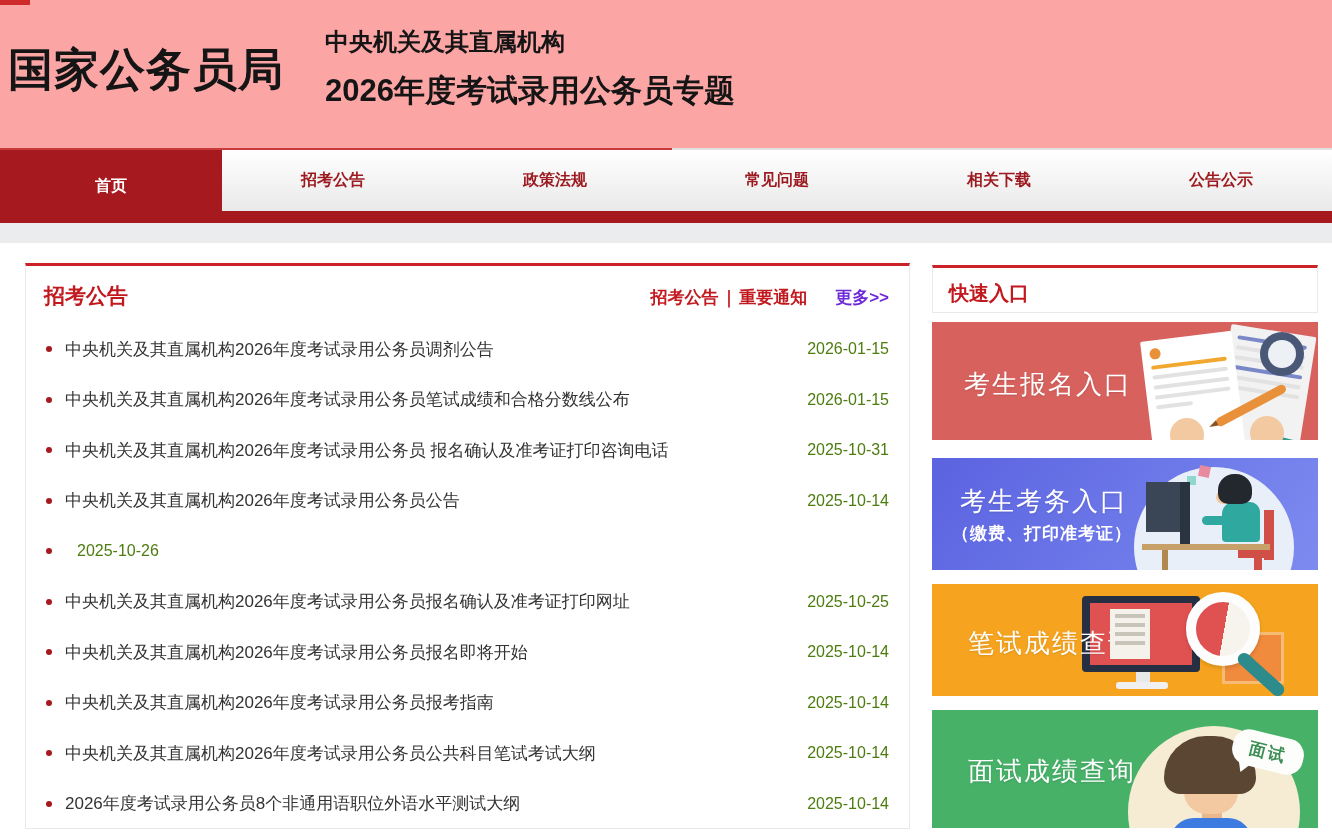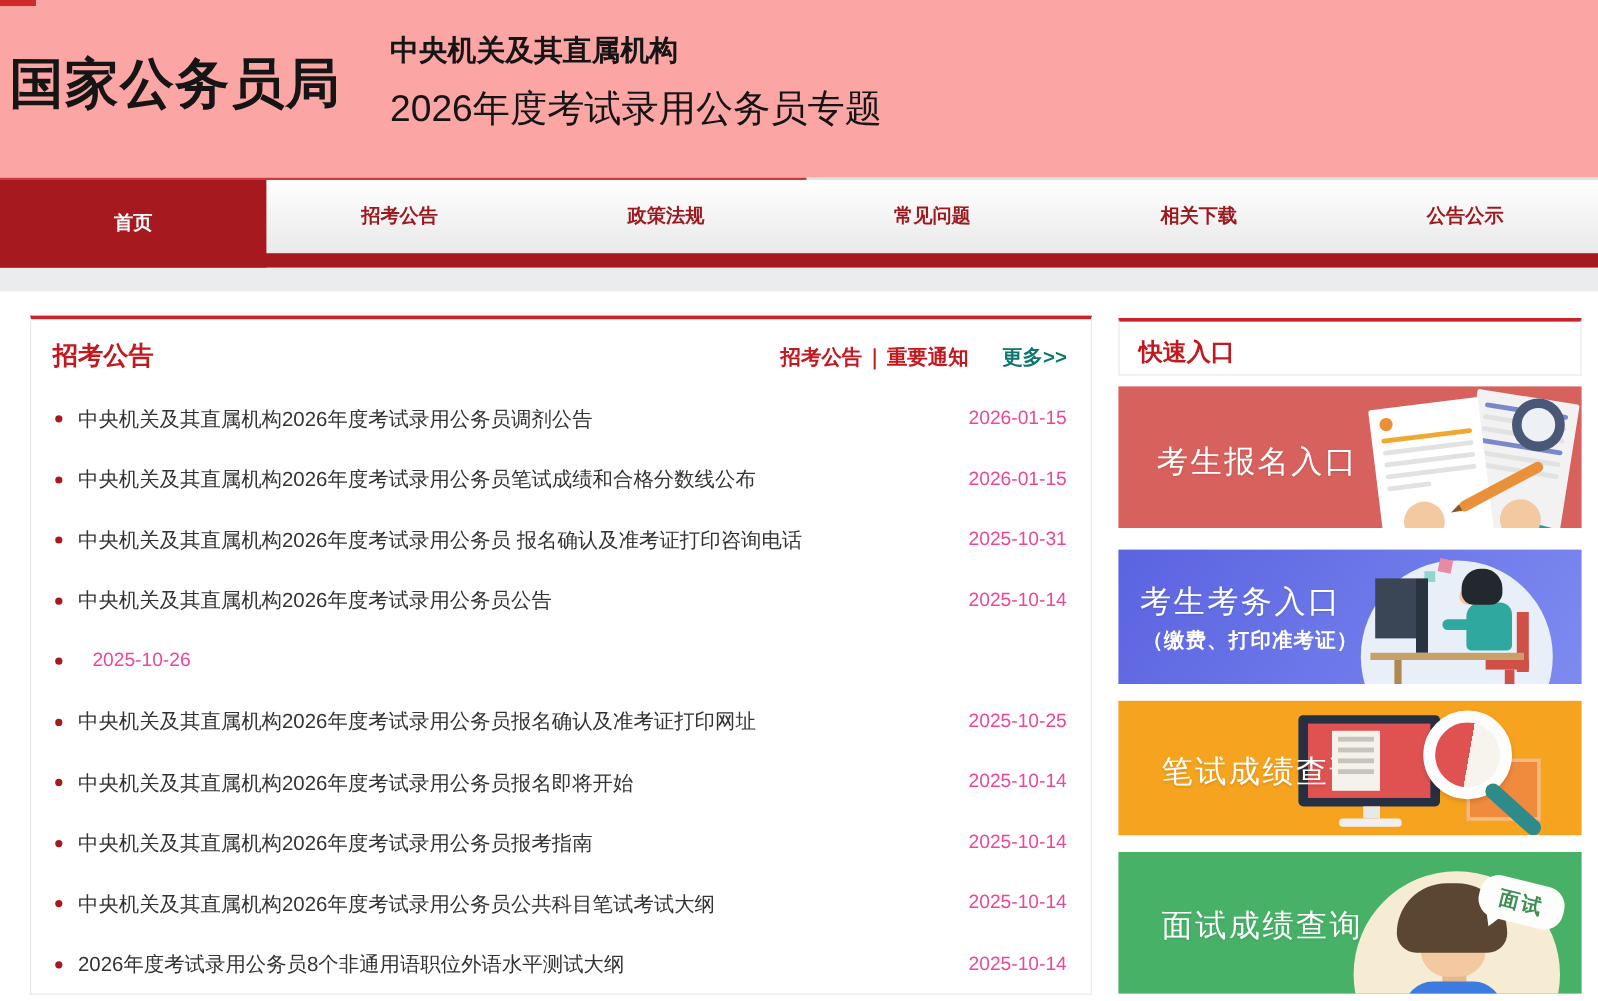--- a/index.html
+++ b/index.html
@@ -6,21 +6,21 @@
   html,body { width:1332px; height:834px; }
   body { font-family:"Liberation Sans","DejaVu Sans",sans-serif; background:#ffffff; overflow:hidden; }
   .page { position:relative; width:1332px; height:834px; background:#ffffff; overflow:hidden; }
 
   
   .header { position:relative; width:100%; height:148px; background:#fca5a5; }
   .top-mark { position:absolute; left:0; top:0; width:30px; height:5px; background:#CE2A2A; }
   .logo { position:absolute; left:8px; top:40px; font-size:45px; font-weight:bold; color:#151515; letter-spacing:1px; }
   .header-titles { position:absolute; left:325px; top:26px; }
   .header-sub { font-size:24px; font-weight:bold; color:#151515; margin-bottom:12px; }
-  .header-main { font-size:31px; font-weight:normal; color:#151515; }
+  .header-main { font-size:31px; font-weight:bold; color:#151515; }
 
   
   .nav-top-border { position:relative; height:2px; background:#E2E2E2; }
   .red-accent-line { position:absolute; left:0; top:0; width:672px; height:2px; background:#C93A3A; }
   .nav-wrap { position:relative; height:73px; }
   .nav-tabs { display:flex; height:61px; background:linear-gradient(#ffffff,#e9e9e9); }
   .nav-stripe { position:absolute; left:0; bottom:0; width:100%; height:12px; background:#A6191E; }
   .nav-tab { flex:1; height:61px; display:flex; align-items:center; justify-content:center;
              font-size:16px; font-weight:bold; color:#9C1A1F; cursor:pointer; position:relative; z-index:1; }
   .nav-tab.active { background:#A6191E; color:#ffffff; height:73px; z-index:2; }
@@ -29,27 +29,27 @@
   
   .content { position:relative; width:100%; height:591px; background:#ffffff; }
 
   .panel { background:#ffffff; border:1px solid #E9E9E9; border-top:3px solid #CB2228; }
   .panel-left { position:absolute; left:25px; top:20px; width:885px; height:566px; }
   .panel-head { display:flex; justify-content:space-between; align-items:baseline; padding:16px 20px 10px 18px; }
   .panel-title { font-size:21px; font-weight:bold; color:#C2191F; }
   .head-right { display:flex; align-items:baseline; }
   .head-tab { font-size:17px; font-weight:bold; color:#C2191F; cursor:pointer; }
   .head-divider { font-size:17px; font-weight:bold; color:#C2191F; margin:0 2px; }
-  .more-link { font-size:17px; font-weight:bold; color:#0f766e; margin-left:28px; cursor:pointer; }
+  .more-link { font-size:17px; font-weight:bold; color:#6d28d9; margin-left:28px; cursor:pointer; }
 
   .ann-list { list-style:none; padding:4px 20px 0 20px; }
   .ann-row { display:flex; align-items:center; height:50.5px; cursor:pointer; }
   .bullet { width:6px; height:6px; border-radius:50%; background:#A6191E; margin-right:13px; flex:0 0 auto; }
   .ann-title { flex:1; font-size:17px; color:#333333; white-space:nowrap; overflow:hidden; }
-  .ann-date { font-size:16px; color:#ec4899; margin-left:12px; flex:0 0 auto; }
+  .ann-date { font-size:16px; color:#4d7c0f; margin-left:12px; flex:0 0 auto; }
 
   
   .qe-panel { position:absolute; left:932px; top:22px; width:386px; height:48px; }
   .qe-title { font-size:20px; font-weight:bold; color:#C2191F; padding:12px 0 0 16px; }
 
   .card { position:absolute; left:932px; width:386px; overflow:hidden; cursor:pointer; }
   .card-label { position:absolute; z-index:3; color:#ffffff; font-weight:normal; font-size:26px; letter-spacing:2px;
                 text-shadow:0 1px 2px rgba(0,0,0,0.12); }
   .card-sub { position:absolute; z-index:3; color:#ffffff; font-weight:bold; font-size:17px; letter-spacing:1px; }
 
@@ -70,21 +70,21 @@
   .pen::after { content:""; position:absolute; left:-8px; top:1px; border-top:3.5px solid transparent; border-bottom:3.5px solid transparent; border-right:9px solid #8A5526; }
   .hand { position:absolute; width:34px; height:34px; border-radius:50%; background:#F2C9A0; z-index:3; }
   .hand-l { left:238px; bottom:-12px; }
   .hand-r { right:34px; bottom:-10px; }
   .cuff { position:absolute; width:40px; height:22px; background:#2E9B8F; z-index:2; }
   .cuff-l { left:232px; bottom:-20px; transform:rotate(-18deg); }
   .cuff-r { right:22px; bottom:-18px; transform:rotate(14deg); }
 
   
   .card2 { top:215px; height:112px; background:linear-gradient(125deg,#5B63E0 0%,#7D8BF0 100%); }
-  .card2 .card-label { left:18px; top:26px; }
+  .card2 .card-label { left:28px; top:26px; }
   .card2 .card-sub { left:20px; top:64px; }
   .pc-circle { position:absolute; right:24px; top:9px; width:160px; height:160px; border-radius:50%; background:#E9EFF8; }
   .pc-monitor { position:absolute; right:128px; top:24px; width:10px; height:62px; background:#2A3340; z-index:2; }
   .pc-screen { position:absolute; right:138px; top:24px; width:34px; height:50px; background:#3A4656; z-index:2; }
   .pc-desk { position:absolute; right:48px; top:86px; width:128px; height:6px; background:#C8A06A; z-index:2; }
   .pc-desk-leg { position:absolute; right:150px; top:92px; width:6px; height:22px; background:#B08850; z-index:2; }
   .pc-head { position:absolute; right:66px; top:16px; width:34px; height:30px; border-radius:16px 16px 10px 10px; background:#23282E; z-index:3; }
   .pc-face { position:absolute; right:88px; top:32px; width:14px; height:14px; border-radius:50%; background:#F2C9A0; z-index:2; }
   .pc-body { position:absolute; right:58px; top:44px; width:38px; height:40px; border-radius:12px 10px 4px 4px; background:#2FA8A0; z-index:2; }
   .pc-arm { position:absolute; right:90px; top:58px; width:26px; height:9px; border-radius:5px; background:#2FA8A0; z-index:3; }

